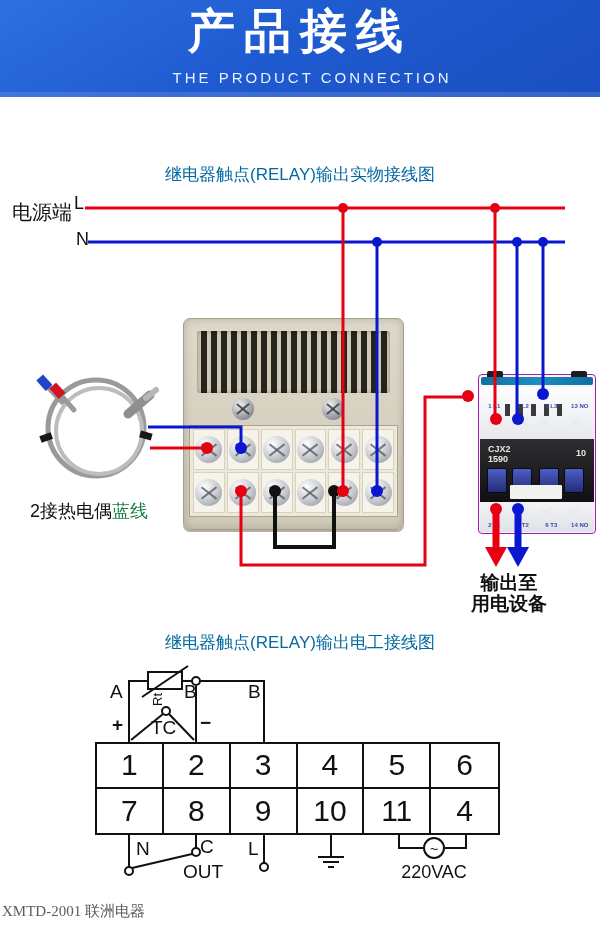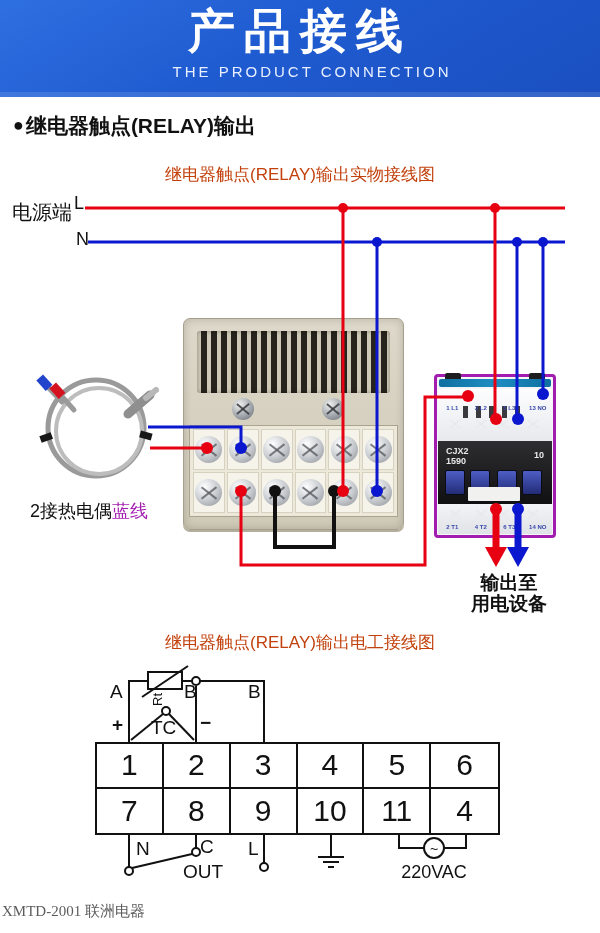--- a/index.html
+++ b/index.html
@@ -4,29 +4,29 @@
 <style>
   html,body{margin:0;padding:0;background:#fff;}
   .page{position:relative;width:600px;height:933px;background:#ffffff;overflow:hidden;
         font-family:"Liberation Sans","DejaVu Sans",sans-serif;color:#111;}
 
   
   .hdr{position:absolute;left:0;top:0;width:600px;height:97px;
        background:linear-gradient(150deg,#2e6fe2 0%,#1f5bd0 45%,#1a4fc0 100%);
        text-align:center;color:#fff;z-index:2;}
   .hdr-title{font-size:47px;font-weight:bold;letter-spacing:9px;padding-top:0;}
-  .hdr-sub{font-size:15px;letter-spacing:3px;margin-top:0;color:#e9f0ff;padding-left:24px;}
+  .hdr-sub{font-size:15px;letter-spacing:3px;margin-top:6px;color:#e9f0ff;padding-left:24px;}
   .hdr::after{content:"";position:absolute;left:0;bottom:0;width:100%;height:5px;
               background:rgba(255,255,255,.12);}
 
   
   .sec{position:absolute;left:13px;top:112px;font-size:21px;font-weight:bold;z-index:3;}
   .sec .bullet{font-size:18px;vertical-align:2px;margin-right:2px;}
   .fig-title{position:absolute;left:0;width:600px;text-align:center;font-size:17px;
-             color:#c2410c;z-index:3;}
+             color:#0369a1;z-index:3;}
   .fig-title.t1{top:163px;}
   .fig-title.t2{top:631px;}
 
   .lbl{position:absolute;z-index:6;}
 
   
   .pwr-lbl{left:12px;top:199px;font-size:20px;}
   .l-lbl{left:74px;top:193px;font-size:18px;}
   .n-lbl{left:76px;top:229px;font-size:18px;}
 
@@ -54,25 +54,25 @@
          background:radial-gradient(circle at 35% 30%,#ffffff,#c4c8cd 55%,#8b8f94);}
   .tscrew::before,.tscrew::after{content:"";position:absolute;left:50%;top:50%;
          width:70%;height:2px;background:rgba(90,94,99,.8);}
   .tscrew::before{transform:translate(-50%,-50%) rotate(38deg);}
   .tscrew::after{transform:translate(-50%,-50%) rotate(-38deg);}
 
   
   .tc-l1{left:33px;top:477px;font-size:18px;}
   .tc-l2{left:30px;top:499px;font-size:18px;}
   .red-t{color:#e60012;}
-  .blue-t{color:#a21caf;}
-
-  
-  .cont{position:absolute;left:434px;top:374px;width:116px;height:158px;z-index:1;
-        background:#f4f5f7;border:3px solid #a21caf;border-radius:4px;}
+  .blue-t{color:#15803d;}
+
+  
+  .cont{position:absolute;left:478px;top:374px;width:116px;height:158px;z-index:1;
+        background:#f4f5f7;border:1px solid #a21caf;border-radius:4px;}
   .c-tab{position:absolute;top:-4px;width:16px;height:8px;background:#1d1d1f;border-radius:2px;}
   .c-band{position:absolute;left:2px;right:2px;top:2px;height:8px;
           background:linear-gradient(90deg,#0f6fa0,#1e8ec2 50%,#0f6fa0);border-radius:2px;}
   .c-top{position:absolute;left:1px;right:1px;top:12px;height:52px;
          background:linear-gradient(#fdfdfe,#e7e9ee);}
   .c-slots{position:absolute;left:25px;top:17px;width:62px;height:12px;
          background:repeating-linear-gradient(90deg,#3a3a3e 0 5px,transparent 5px 13px);}
   .c-labrow{position:absolute;left:0;right:0;top:16px;display:flex;}
   .c-lab{flex:1;text-align:center;font-size:6px;font-weight:bold;color:#3949ab;}
   .cscrew{position:absolute;width:18px;height:18px;border-radius:50%;
@@ -120,23 +120,20 @@
 </head>
 <body>
 
 <div class="page">
 
   <div class="hdr">
     <div class="hdr-title">产品接线</div>
     <div class="hdr-sub">THE PRODUCT CONNECTION</div>
   </div>
 
-  <div class="sec">
-    <span class="bullet">●</span><span>继电器触点(RELAY)输出</span>
-  </div>
 
   <div class="fig-title t1">继电器触点(RELAY)输出实物接线图</div>
   <div class="fig-title t2">继电器触点(RELAY)输出电工接线图</div>
 
   <div class="lbl pwr-lbl">电源端</div>
   <div class="lbl l-lbl">L</div>
   <div class="lbl n-lbl">N</div>
 
   <div class="ctrl">
     <div class="vents"></div>

